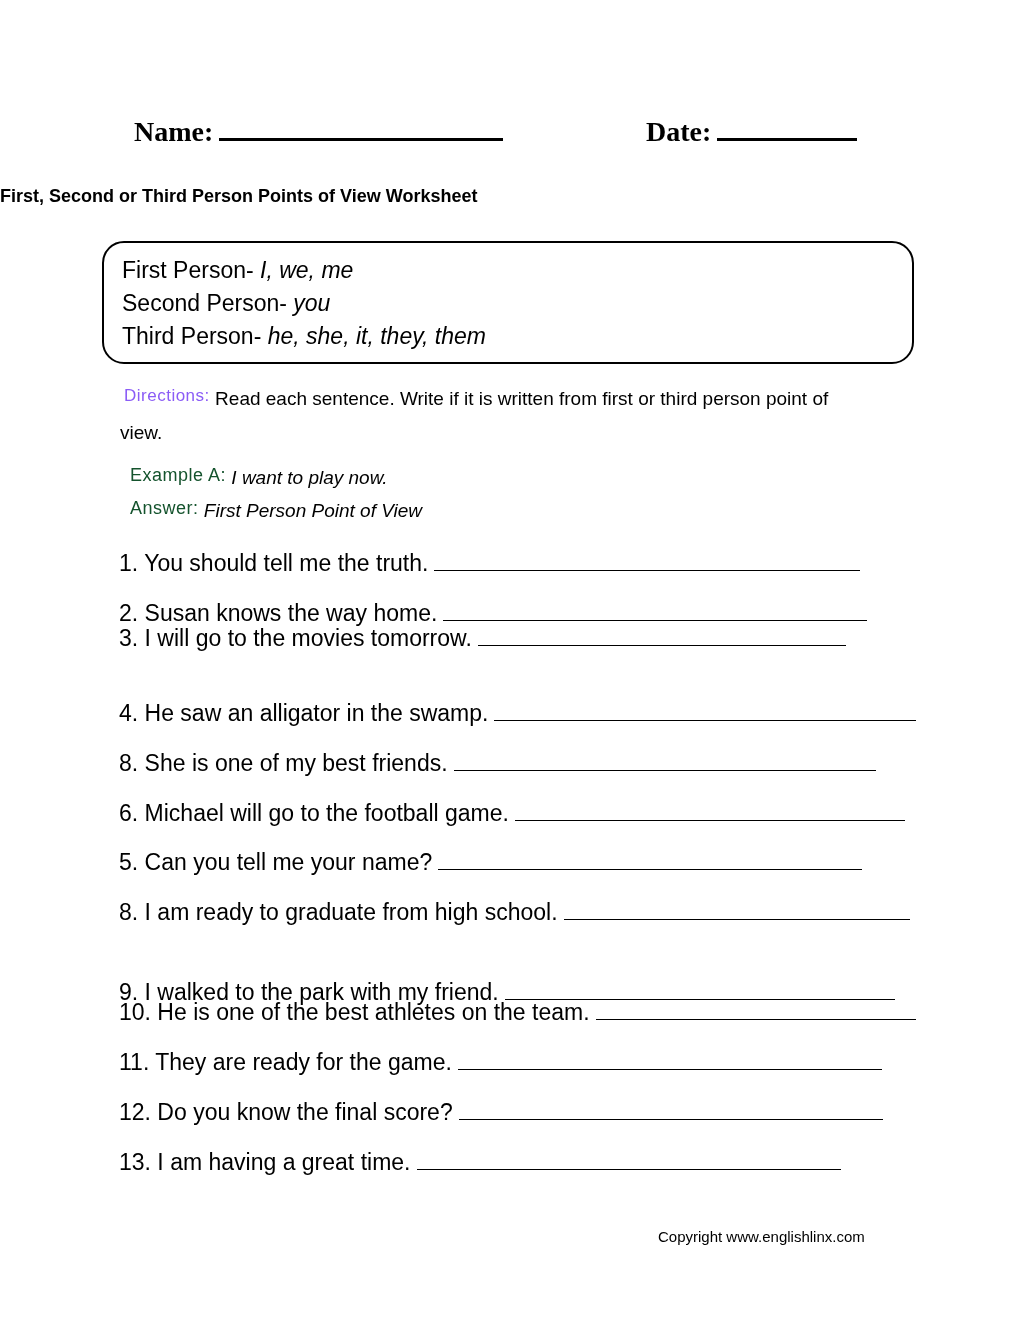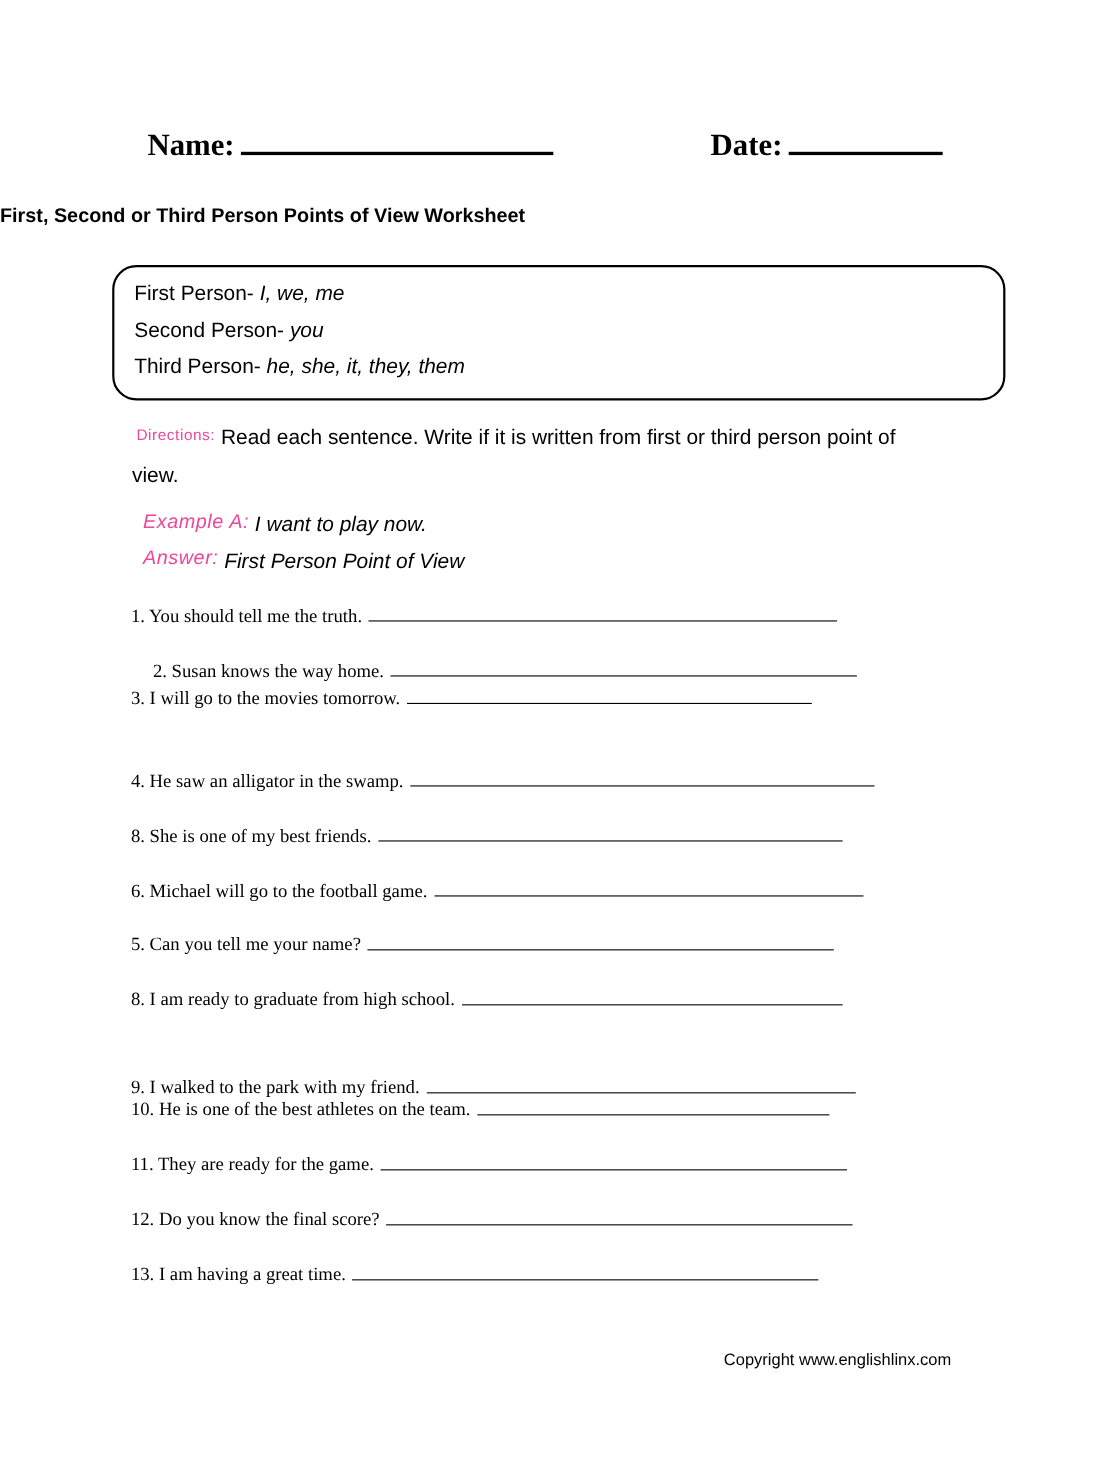--- a/index.html
+++ b/index.html
@@ -11,32 +11,32 @@
   #name-field { left: 134px; }
   #name-field .line { width: 284px; }
   #date-field { left: 646px; }
   #date-field .line { width: 140px; }
 
   .title { position: absolute; top: 186px; left: 0; width: 1012px; text-align: left;
     font-family: "Liberation Sans", sans-serif; font-weight: bold; font-size: 18px; }
 
   .pov-box { position: absolute; left: 102px; top: 241px; width: 812px; height: 123px;
     border: 2px solid #000; border-radius: 22px; box-sizing: border-box; }
-  .pov-line { position: absolute; left: 18px; font-family: "Liberation Sans", sans-serif; font-size: 19px; white-space: nowrap; }
+  .pov-line { position: absolute; left: 18px; font-family: "Liberation Sans", sans-serif; font-size: 23px; white-space: nowrap; }
   .pov-line .ex { font-style: italic; }
 
   .sans { font-family: "Liberation Sans", sans-serif; }
   .directions { position: absolute; left: 120px; top: 382px; width: 740px; font-size: 19px; line-height: 33px; }
-  .directions .lbl { font-size: 14px; color: #ec4899; letter-spacing: 0.5px; position: relative; top: -4px; margin-left: 4px; }
+  .directions .lbl { font-size: 17px; color: #8b5cf6; letter-spacing: 0.5px; position: relative; top: -4px; margin-left: 4px; }
 
   .example { position: absolute; left: 130px; font-size: 19px; white-space: nowrap; }
-  .example .lbl { font-style: italic; font-size: 18px; color: #ec4899; letter-spacing: 0.5px; position: relative; top: -3px; }
+  .example .lbl { font-size: 18px; color: #14532d; letter-spacing: 0.5px; position: relative; top: -3px; }
   .example .val { font-style: italic; }
 
-  .q { position: absolute; left: 119px; font-family: Liberation Serif, serif; font-size: 17px; white-space: nowrap; }
+  .q { position: absolute; left: 119px; font-family: Liberation Sans, sans-serif; font-size: 23px; white-space: nowrap; }
   .q .blank { display: inline-block; border-bottom: 1.5px solid #000; height: 14px; margin-left: 6px; vertical-align: baseline; }
 
   .copyright { position: absolute; left: 658px; top: 1228px; font-family: "Liberation Sans", sans-serif; font-size: 15px; text-align: center; }
 </style>
 </head>
 <body>
 
 <div class="page">
 
   <div class="hdr" id="name-field">
@@ -68,21 +68,21 @@
     <span class="lbl">Example A:</span>
     <span class="val">I want to play now.</span>
   </div>
   <div class="example sans" style="top:500px">
     <span class="lbl">Answer:</span>
     <span class="val">First Person Point of View</span>
   </div>
 
   <div id="questions">
       <div class="q" style="top: 550px;"><span>1. You should tell me the truth.</span><span class="blank" style="width: 426px;"></span></div>
-      <div class="q" style="top: 599.9px; margin-left: 20px;"><span>2. Susan knows the way home.</span><span class="blank" style="width: 424px;"></span></div>
+      <div class="q" style="top: 599.9px;"><span>2. Susan knows the way home.</span><span class="blank" style="width: 424px;"></span></div>
       <div class="q" style="top: 625px;"><span>3. I will go to the movies tomorrow.</span><span class="blank" style="width: 368px;"></span></div>
       <div class="q" style="top: 699.7px;"><span>4. He saw an alligator in the swamp.</span><span class="blank" style="width: 422px;"></span></div>
       <div class="q" style="top: 749.6px;"><span>8. She is one of my best friends.</span><span class="blank" style="width: 422px;"></span></div>
       <div class="q" style="top: 799.5px;"><span>6. Michael will go to the football game.</span><span class="blank" style="width: 390px;"></span></div>
       <div class="q" style="top: 849.4px;"><span>5. Can you tell me your name?</span><span class="blank" style="width: 424px;"></span></div>
       <div class="q" style="top: 899.3px;"><span>8. I am ready to graduate from high school.</span><span class="blank" style="width: 346px;"></span></div>
       <div class="q" style="top: 979px;"><span>9. I walked to the park with my friend.</span><span class="blank" style="width: 390px;"></span></div>
       <div class="q" style="top: 999.1px;"><span>10. He is one of the best athletes on the team.</span><span class="blank" style="width: 320px;"></span></div>
       <div class="q" style="top: 1049px; text-align: center;"><span>11. They are ready for the game.</span><span class="blank" style="width: 424px;"></span></div>
       <div class="q" style="top: 1098.9px;"><span>12. Do you know the final score?</span><span class="blank" style="width: 424px;"></span></div>

